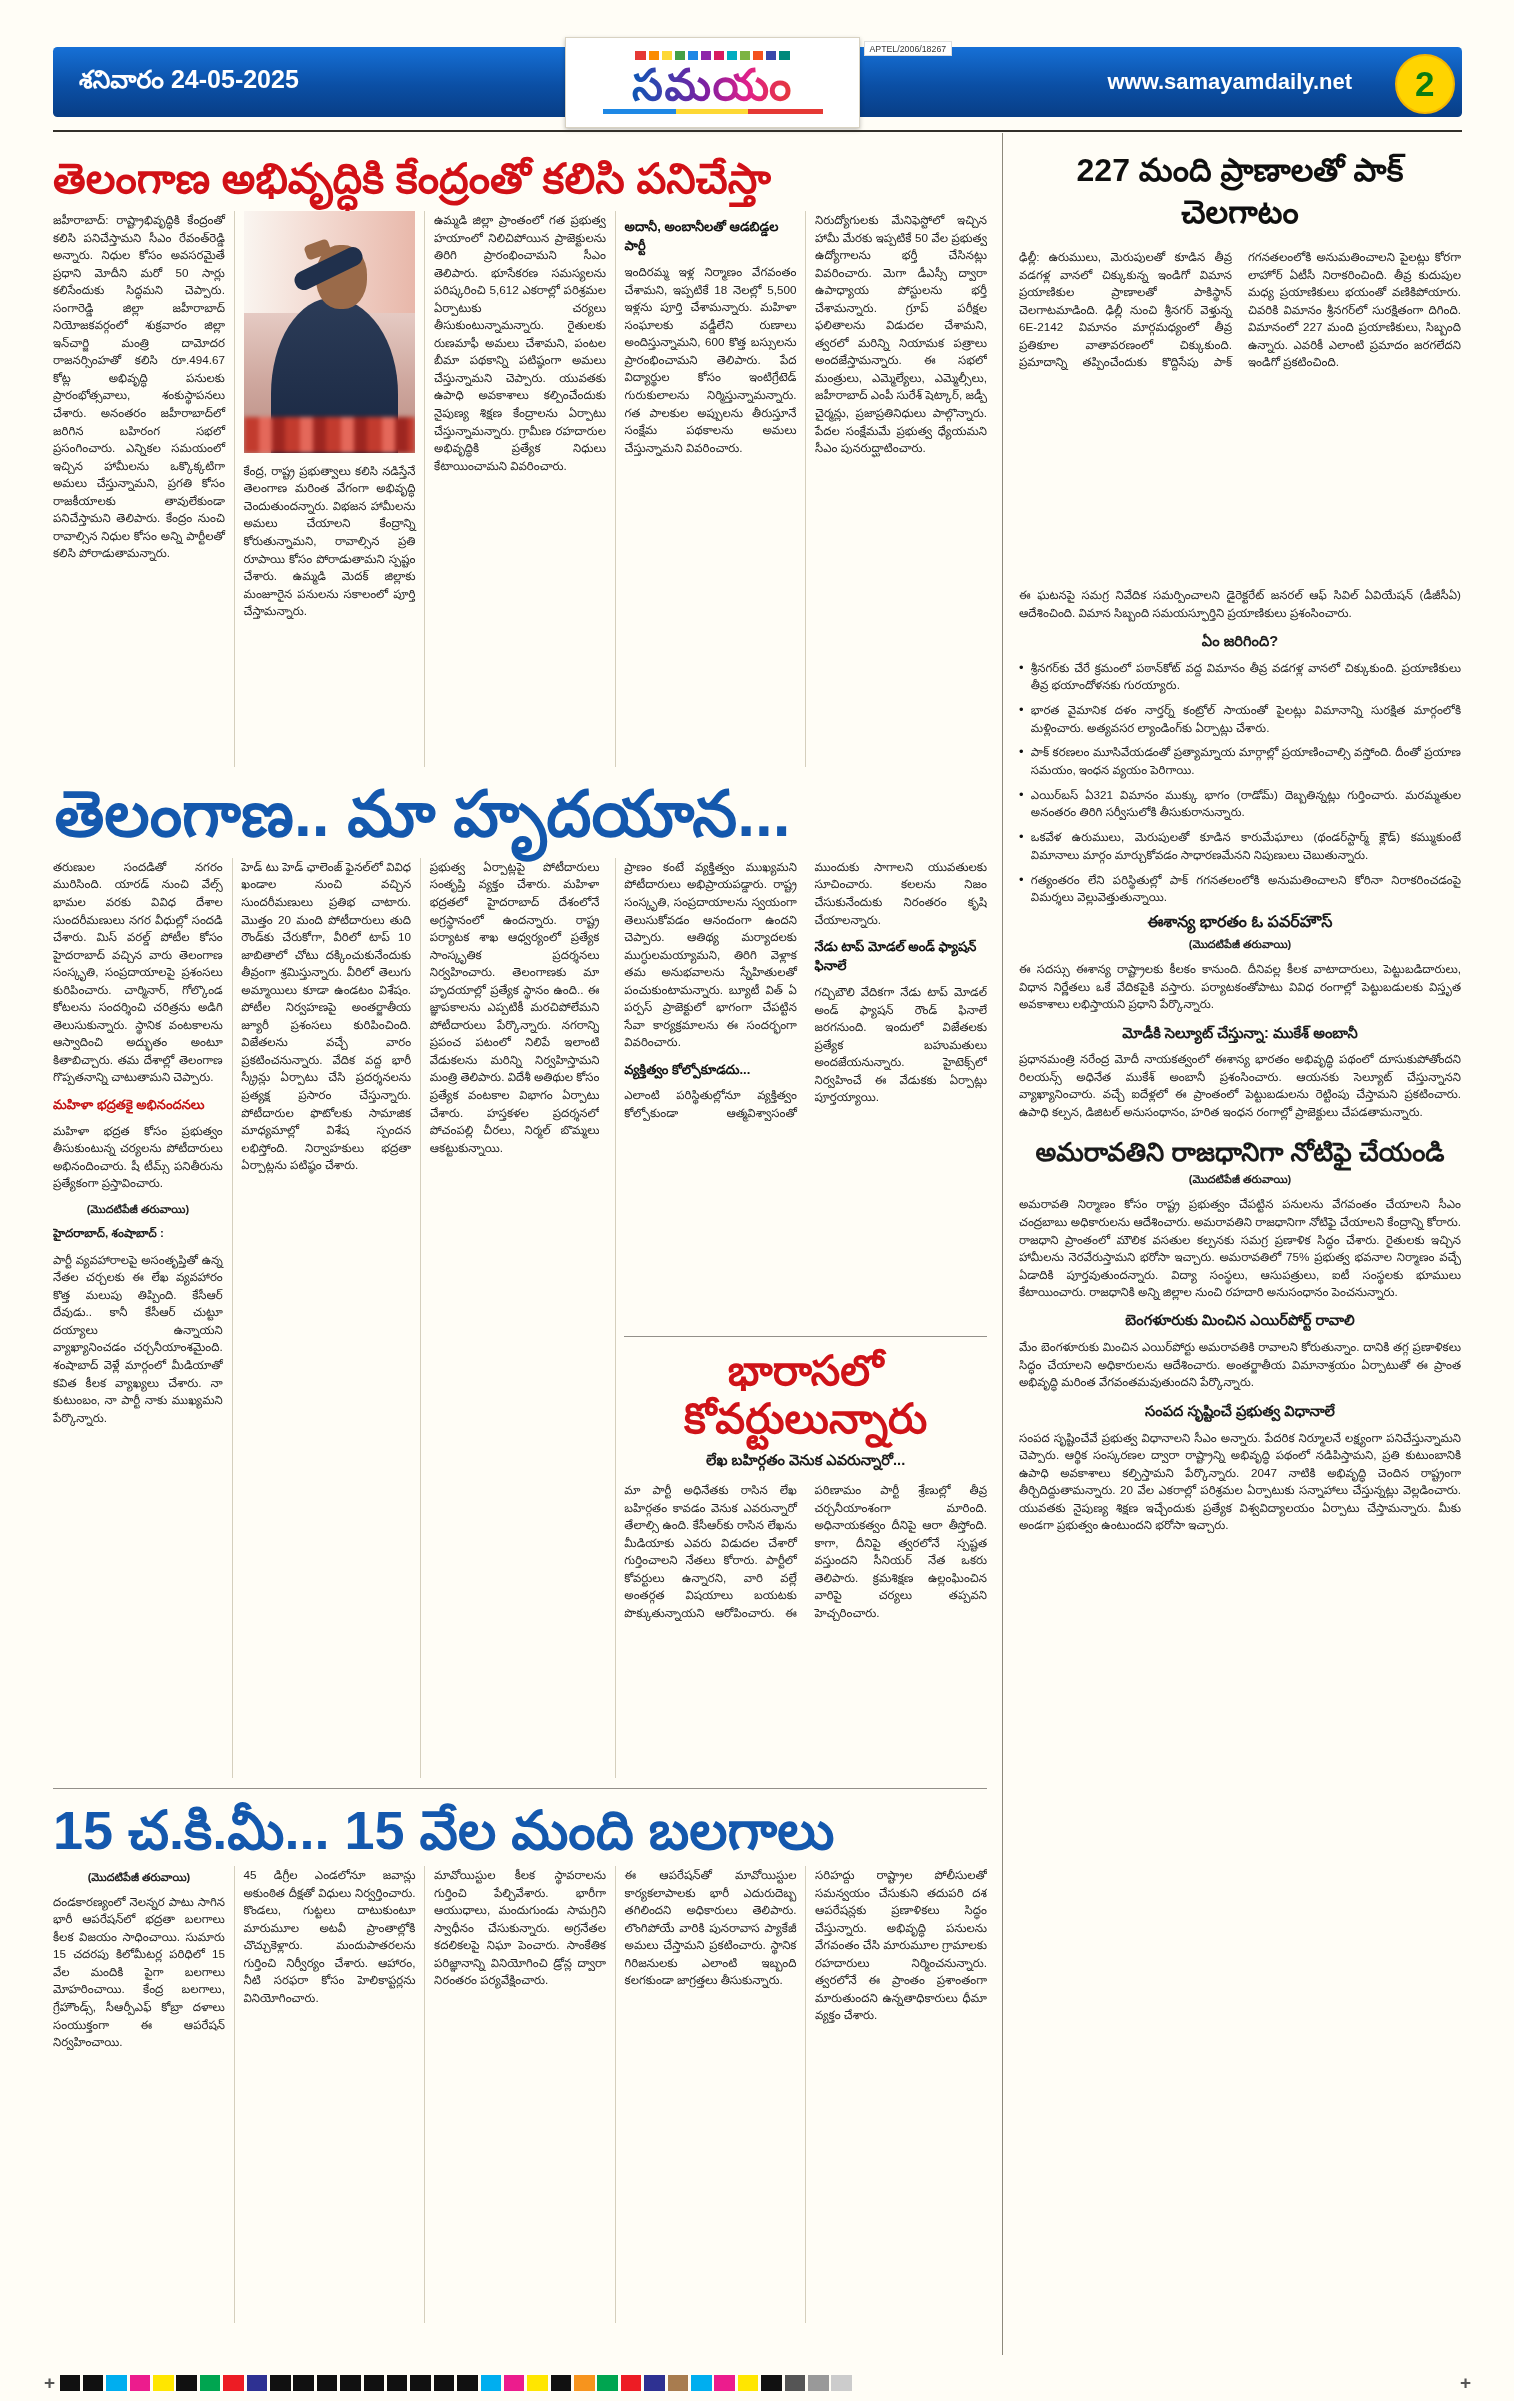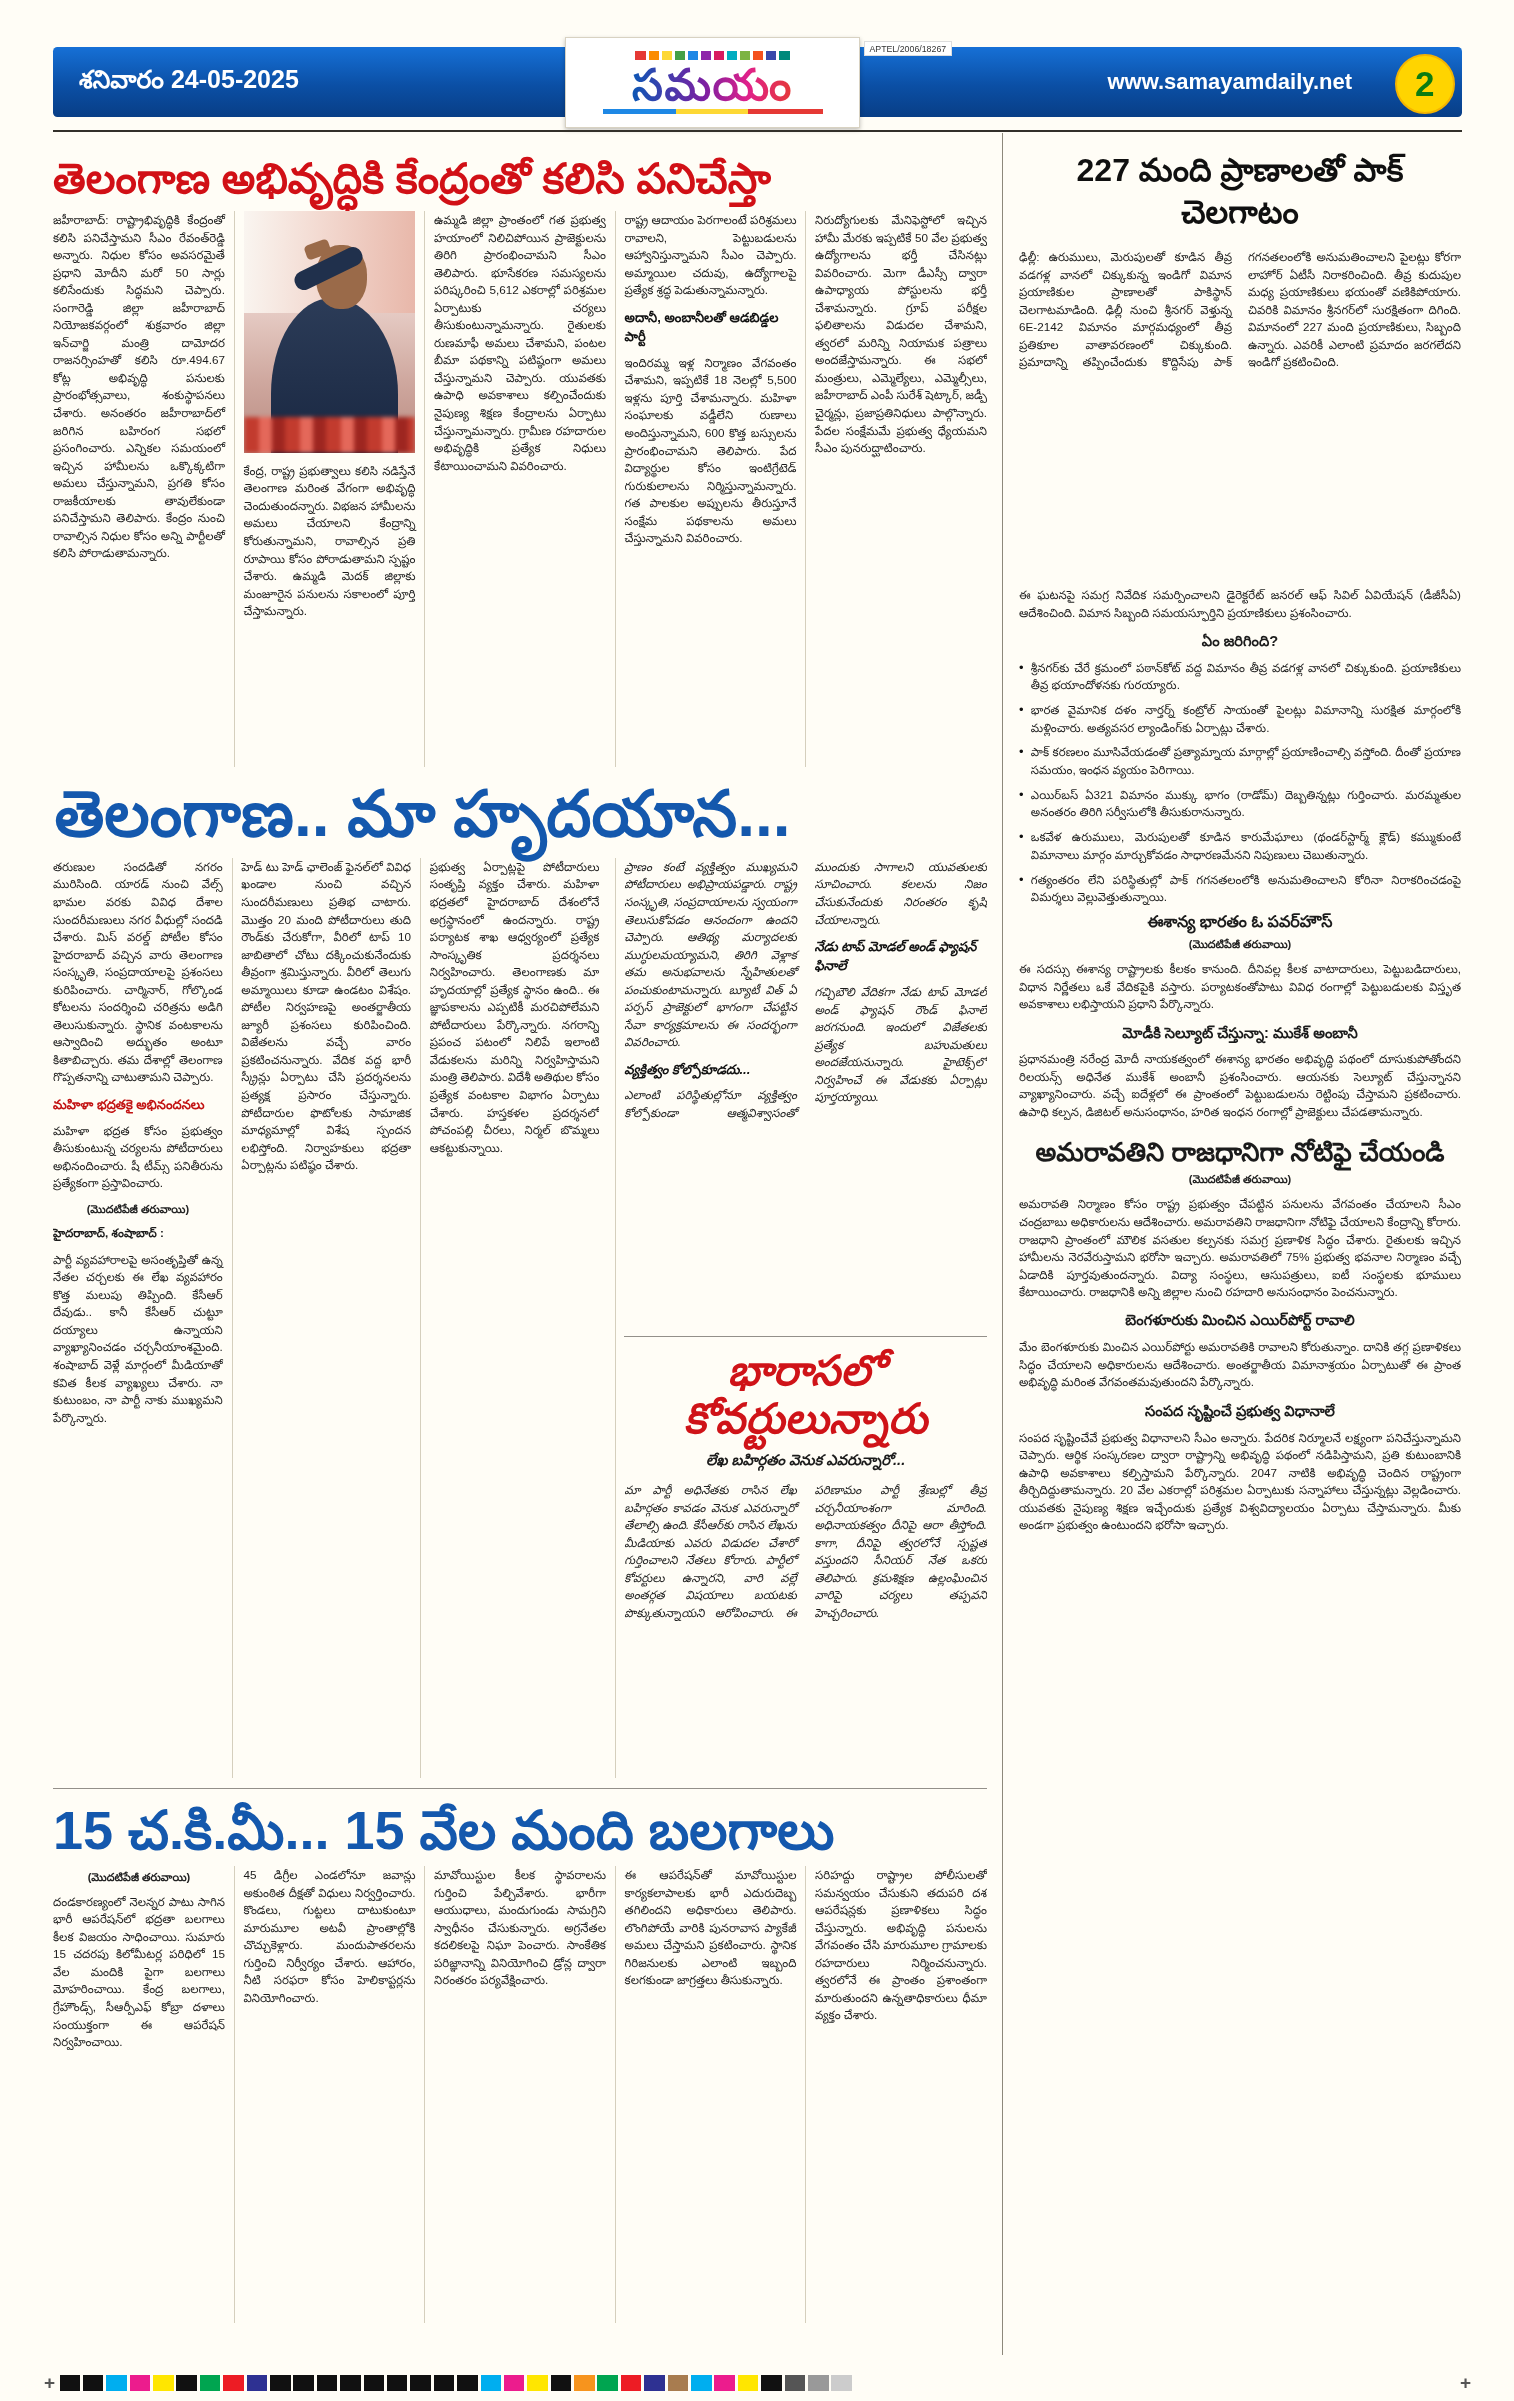--- a/index.html
+++ b/index.html
@@ -41,21 +41,21 @@
   .col p{margin:0 0 8.8px;}
   .bandA{height:556px;overflow:hidden;}
   .sub{font-weight:800;font-size:13px;margin:5.9px 0 7.3px;text-align:left;color:#111;}
   .sub.red{color:#c21212;}
   .cont{text-align:center;font-size:11px;font-weight:700;margin:2.9px 0 7.3px;color:#222;}
   .dateline{font-weight:800;}
   .headline2{margin:11.7px 0 8.8px 1.5px;font-size:64px;font-weight:800;color:#1458ad;line-height:1.1;white-space:nowrap;}
   .bandBC{height:920px;overflow:hidden;display:flex;}
   .bcLeft{width:556px;display:flex;}
   .bcRight{width:369px;margin-left:15px;padding-left:8.8px;border-left:0.7px solid #d5cfbd;
-           display:flex;flex-direction:column;overflow:hidden;font-style:italic;}
+           display:flex;flex-direction:column;overflow:hidden;}
   .rtFlow{column-count:2;column-gap:17.6px;height:469px;overflow:hidden;font-size:11.7px;line-height:1.5;text-align:justify;}
   .rtFlow p{margin:0 0 8.8px;}
   .covert{border-top:0.7px solid #93908a;margin-top:8.8px;padding-top:10.2px;flex:1;overflow:hidden;}
   .headline3{margin:0;font-size:42px;font-weight:800;color:#cf1318;text-align:center;line-height:1.15;}
   .covSub{font-weight:800;font-size:14.6px;text-align:center;margin:8.8px 0;}
   .covText{column-count:2;column-gap:17.6px;font-size:11.7px;line-height:1.5;text-align:justify;overflow:hidden;}
   .headline4{margin:10.2px 0 5.9px;padding-top:11.7px;border-top:0.7px solid #93908a;
              font-size:54px;font-weight:800;color:#1458ad;line-height:1.1;white-space:nowrap;}
   .bandE{height:457px;overflow:hidden;margin-top:5.9px;}
   
@@ -142,21 +142,20 @@
           <div class="ph-arm"></div>
           <div class="ph-hand"></div>
           <div class="ph-flowers"></div>
         </figure>
         <p>కేంద్ర, రాష్ట్ర ప్రభుత్వాలు కలిసి నడిస్తేనే తెలంగాణ మరింత వేగంగా అభివృద్ధి చెందుతుందన్నారు. విభజన హామీలను అమలు చేయాలని కేంద్రాన్ని కోరుతున్నామని, రావాల్సిన ప్రతి రూపాయి కోసం పోరాడుతామని స్పష్టం చేశారు. ఉమ్మడి మెదక్ జిల్లాకు మంజూరైన పనులను సకాలంలో పూర్తి చేస్తామన్నారు.</p>
       </div>
       <div class="col">
         <p>ఉమ్మడి జిల్లా ప్రాంతంలో గత ప్రభుత్వ హయాంలో నిలిచిపోయిన ప్రాజెక్టులను తిరిగి ప్రారంభించామని సీఎం తెలిపారు. భూసేకరణ సమస్యలను పరిష్కరించి 5,612 ఎకరాల్లో పరిశ్రమల ఏర్పాటుకు చర్యలు తీసుకుంటున్నామన్నారు. రైతులకు రుణమాఫీ అమలు చేశామని, పంటల బీమా పథకాన్ని పటిష్ఠంగా అమలు చేస్తున్నామని చెప్పారు. యువతకు ఉపాధి అవకాశాలు కల్పించేందుకు నైపుణ్య శిక్షణ కేంద్రాలను ఏర్పాటు చేస్తున్నామన్నారు. గ్రామీణ రహదారుల అభివృద్ధికి ప్రత్యేక నిధులు కేటాయించామని వివరించారు.</p>
       </div>
       <div class="col">
-        <p>రాష్ట్ర ఆదాయం పెరగాలంటే పరిశ్రమలు రావాలని, పెట్టుబడులను ఆహ్వానిస్తున్నామని సీఎం చెప్పారు. అమ్మాయిల చదువు, ఉద్యోగాలపై ప్రత్యేక శ్రద్ధ పెడుతున్నామన్నారు.</p>
         <h4 class="sub">అదానీ, అంబానీలతో ఆడబిడ్డల పార్టీ</h4>
         <p>ఇందిరమ్మ ఇళ్ల నిర్మాణం వేగవంతం చేశామని, ఇప్పటికే 18 నెలల్లో 5,500 ఇళ్లను పూర్తి చేశామన్నారు. మహిళా సంఘాలకు వడ్డీలేని రుణాలు అందిస్తున్నామని, 600 కొత్త బస్సులను ప్రారంభించామని తెలిపారు. పేద విద్యార్థుల కోసం ఇంటిగ్రేటెడ్ గురుకులాలను నిర్మిస్తున్నామన్నారు. గత పాలకుల అప్పులను తీరుస్తూనే సంక్షేమ పథకాలను అమలు చేస్తున్నామని వివరించారు.</p>
       </div>
       <div class="col">
         <p>నిరుద్యోగులకు మేనిఫెస్టోలో ఇచ్చిన హామీ మేరకు ఇప్పటికే 50 వేల ప్రభుత్వ ఉద్యోగాలను భర్తీ చేసినట్లు వివరించారు. మెగా డీఎస్సీ ద్వారా ఉపాధ్యాయ పోస్టులను భర్తీ చేశామన్నారు. గ్రూప్ పరీక్షల ఫలితాలను విడుదల చేశామని, త్వరలో మరిన్ని నియామక పత్రాలు అందజేస్తామన్నారు. ఈ సభలో మంత్రులు, ఎమ్మెల్యేలు, ఎమ్మెల్సీలు, జహీరాబాద్ ఎంపీ సురేశ్ షెట్కార్, జడ్పీ చైర్మన్లు, ప్రజాప్రతినిధులు పాల్గొన్నారు. పేదల సంక్షేమమే ప్రభుత్వ ధ్యేయమని సీఎం పునరుద్ఘాటించారు.</p>
       </div>
     </section>
 
     <h2 class="headline2">తెలంగాణ.. మా హృదయాన...</h2>
 

